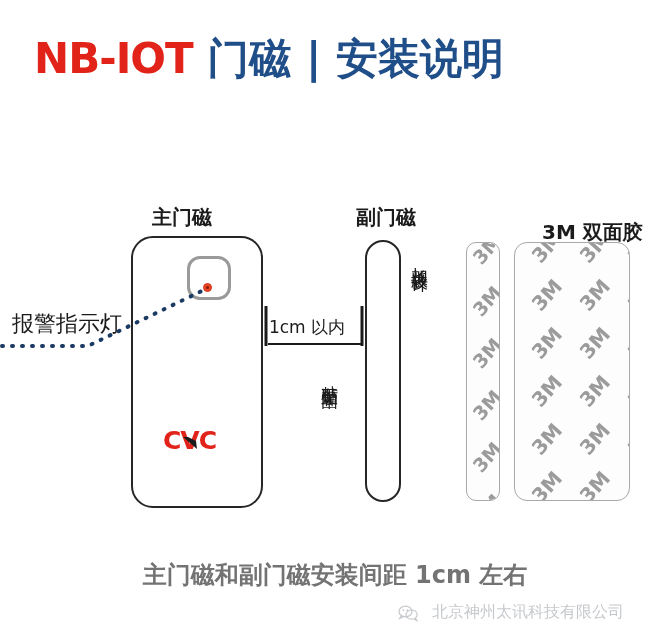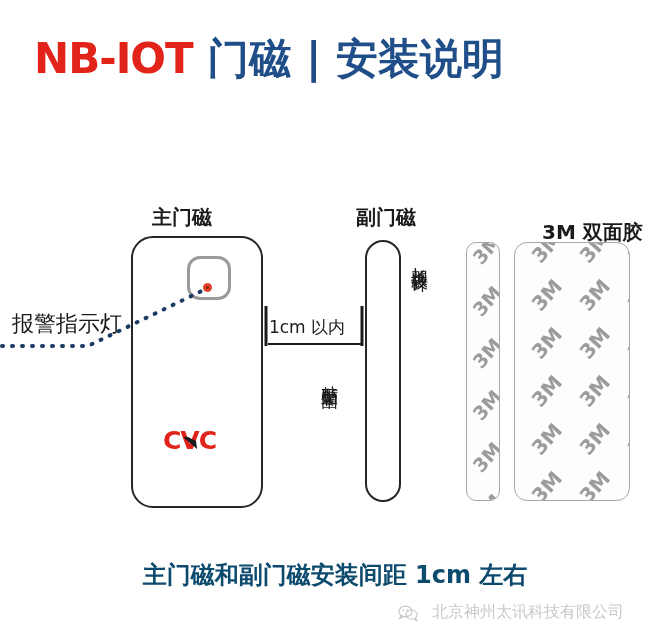--- a/index.html
+++ b/index.html
@@ -220,21 +220,21 @@
 
   
   #caption {
     position: absolute;
     left: 0;
     top: 560px;
     width: 670px;
     text-align: center;
     font-size: 24px;
     font-weight: bold;
-    color: #0c4a6e;
+    color: #737373;
     white-space: nowrap;
     line-height: 30px;
   }
 
   
   #watermark {
     position: absolute;
     left: 398px;
     top: 602px;
     display: flex;

